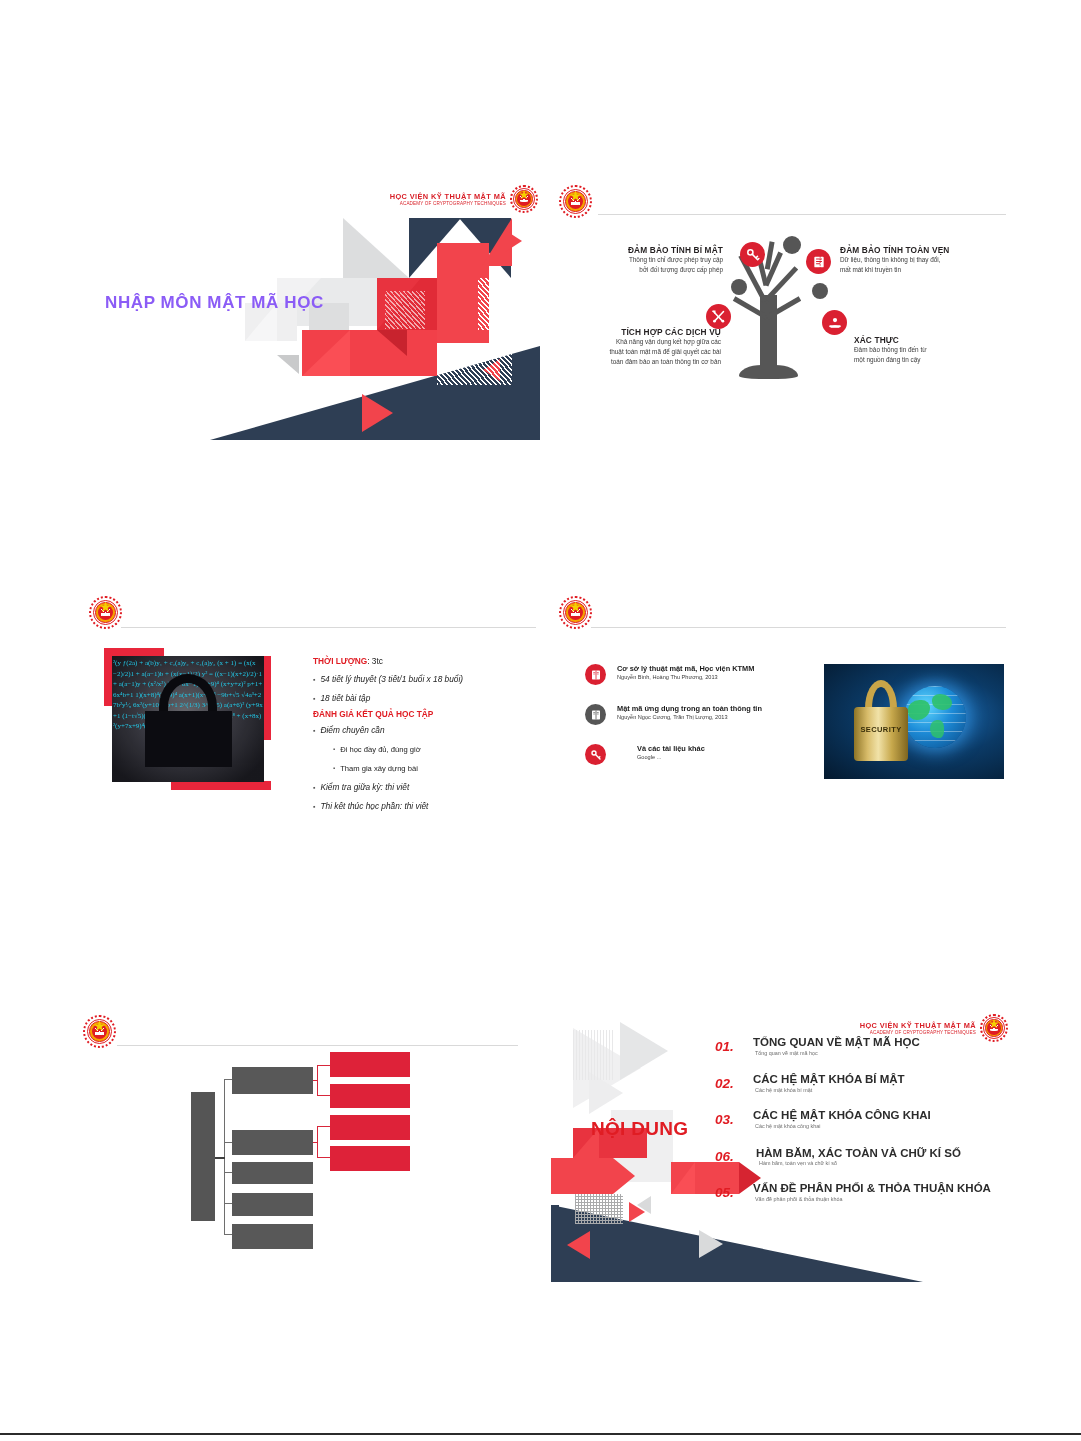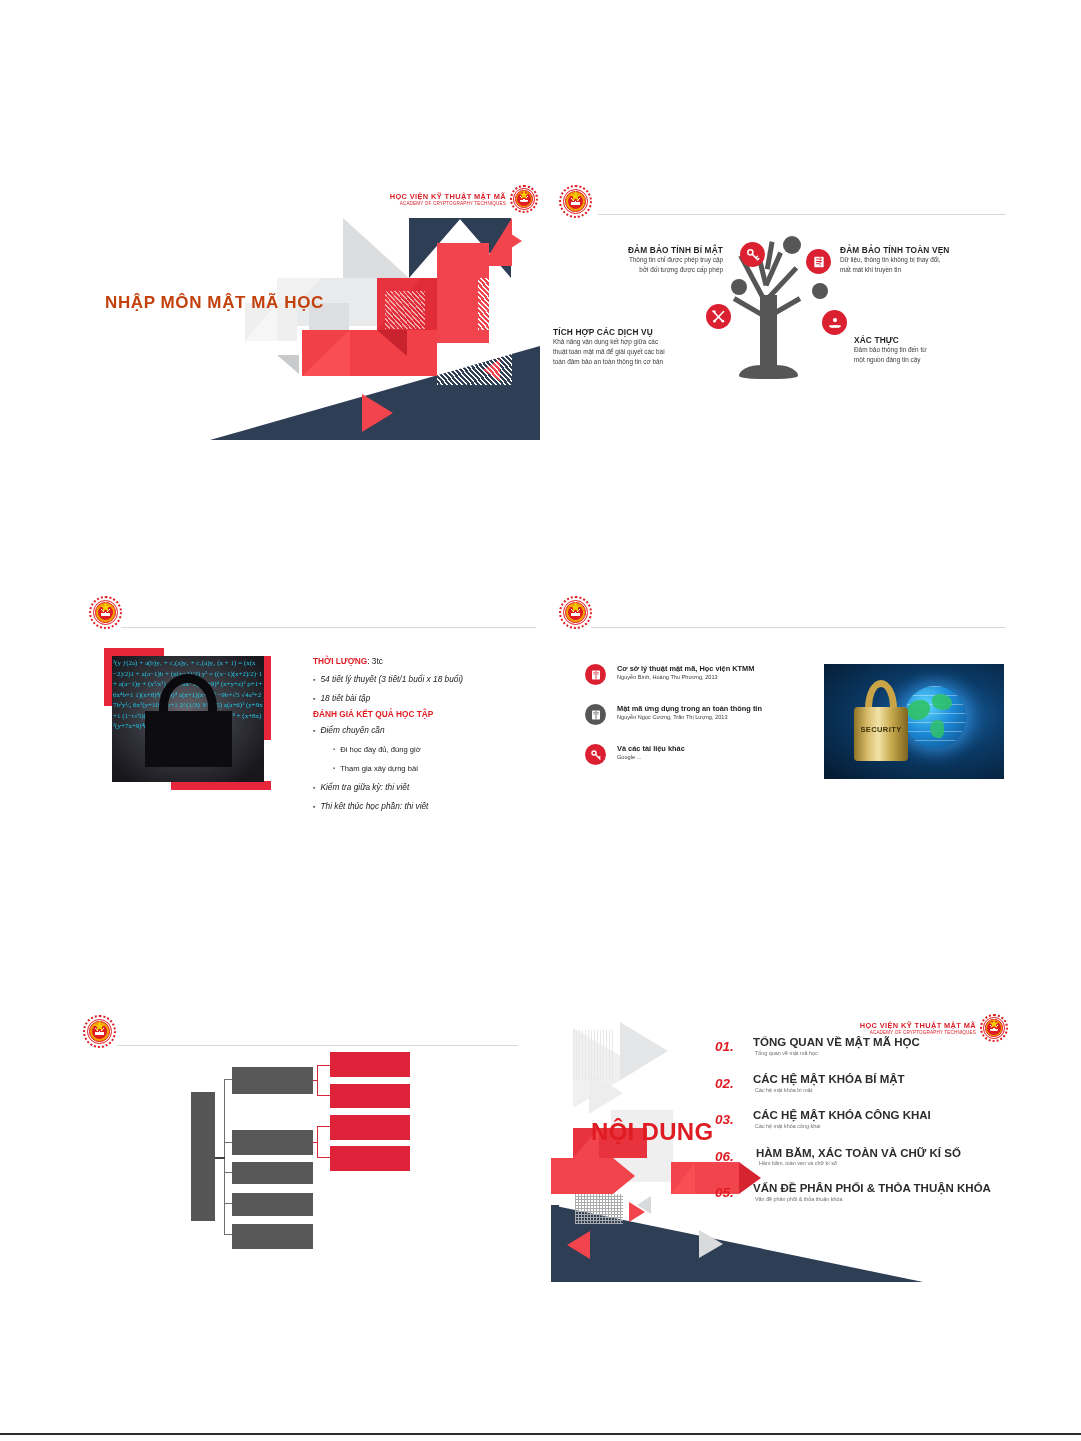--- a/index.html
+++ b/index.html
@@ -60,21 +60,21 @@
     color: #D81E26; font-size: 4.6px; line-height: 6px;
     letter-spacing: 0.15px; white-space: nowrap;
   }
 
   
   .hdr-rule { position: absolute; height: 1px; background: #D9D9D9; }
 
   
   .s1-title {
     position: absolute;
-    font-size: 17px; font-weight: bold; color: #c2410c;
+    font-size: 17px; font-weight: bold; color: #8b5cf6;
     letter-spacing: 0.6px; white-space: nowrap;
   }
   .geo { position: absolute; }
   .tri { position: absolute; width: 0; height: 0; }
 
   
   .node-head { font-weight: bold; font-size: 8.3px; color: #231F20; letter-spacing: 0.15px; }
   .node-sub  { font-size: 6.4px; color: #3B3B3B; line-height: 10px; }
   .ic {
     position: absolute; border-radius: 50%; background: #DA2031;
@@ -122,21 +122,21 @@
   }
   .globeimg { position: absolute; background: #05233F; overflow: hidden; }
 
   
   .ob { position: absolute; }
   .connector { position: absolute; }
 
   
   .agenda-title {
     position: absolute; color: #E01C23; font-weight: bold;
-    font-size: 24px; letter-spacing: 0.3px; white-space: nowrap;
+    font-size: 19px; letter-spacing: 0.3px; white-space: nowrap;
   }
   .ag-num {
     position: absolute; color: #E01C23; font-weight: bold; font-style: italic;
     font-size: 13.5px;
   }
   .ag-h { position: absolute; color: #2B2B2B; font-weight: bold; font-size: 11.5px; white-space: nowrap; }
   .ag-s { position: absolute; color: #6E6E6E; font-size: 5.4px; white-space: nowrap; }
 
   .bottom-rule { position: absolute; left: 0; width: 1081px; height: 2px; background: #2B2B2B; }
 </style>
@@ -268,21 +268,21 @@
       <div class="node-sub">Thông tin chỉ được phép truy cập</div>
       <div class="node-sub">bởi đối tượng được cấp phép</div>
     </div>
 
     <div style="position:absolute;left:289px;top:62px;width:165px;text-align:left;">
       <div class="node-head">ĐẢM BẢO TÍNH TOÀN VẸN</div>
       <div class="node-sub">Dữ liệu, thông tin không bị thay đổi,</div>
       <div class="node-sub">mất mát khi truyền tin</div>
     </div>
 
-    <div style="position:absolute;left:2px;top:144px;width:168px;">
+    <div style="position:absolute;left:2px;top:144px;width:168px;text-align:right;">
       <div class="node-head">TÍCH HỢP CÁC DỊCH VỤ</div>
       <div class="node-sub">Khả năng vận dụng kết hợp giữa các</div>
       <div class="node-sub">thuật toán mật mã để giải quyết các bài</div>
       <div class="node-sub">toán đảm bảo an toàn thông tin cơ bản</div>
     </div>
 
     <div style="position:absolute;left:303px;top:152px;width:150px;text-align:left;">
       <div class="node-head">XÁC THỰC</div>
       <div class="node-sub">Đảm bảo thông tin đến từ</div>
       <div class="node-sub">một nguồn đáng tin cậy</div>
@@ -391,21 +391,21 @@
       </div>
     </div>
 
     <div style="position:absolute;left:34px;top:156px;">
       <div class="ref-ic" style="left:0;top:0;background:#DA2031;">
         <svg width="12" height="12" viewBox="0 0 24 24" fill="none" stroke="#fff" stroke-width="2.8" stroke-linecap="round">
           <circle cx="8" cy="8" r="4"></circle>
           <path d="M11 11 L20 20 M17.5 17.5 l2.2 -2.2"></path>
         </svg>
       </div>
-      <div style="margin-left:32px;">
+      <div style="margin-left:52px;">
         <div class="ref-t">Và các tài liệu khác</div>
         <div class="ref-s">Google ...</div>
       </div>
     </div>
 
     <div class="globeimg" style="left:273px;top:76px;width:180px;height:115px;">
       <div style="position:absolute;inset:0;background:radial-gradient(ellipse at 62% 45%, #1D6FB8 0%, #0B3A66 45%, #04192E 100%);"></div>
 
       <div style="position:absolute;left:80px;top:22px;width:62px;height:62px;border-radius:50%;background:radial-gradient(circle at 35% 32%, #5FD8FF 0%, #1D8CD8 45%, #0A4A88 100%);box-shadow:0 0 16px 5px rgba(60,170,255,.55);">
         <div style="position:absolute;inset:0;border-radius:50%;background:

